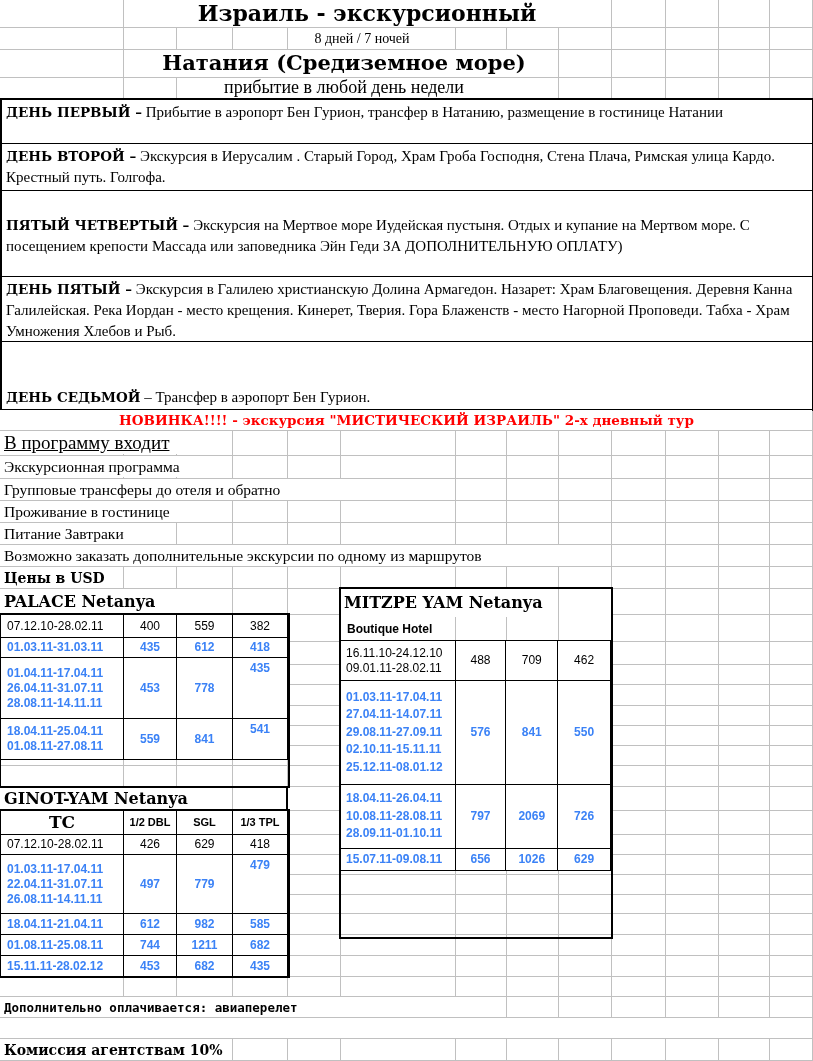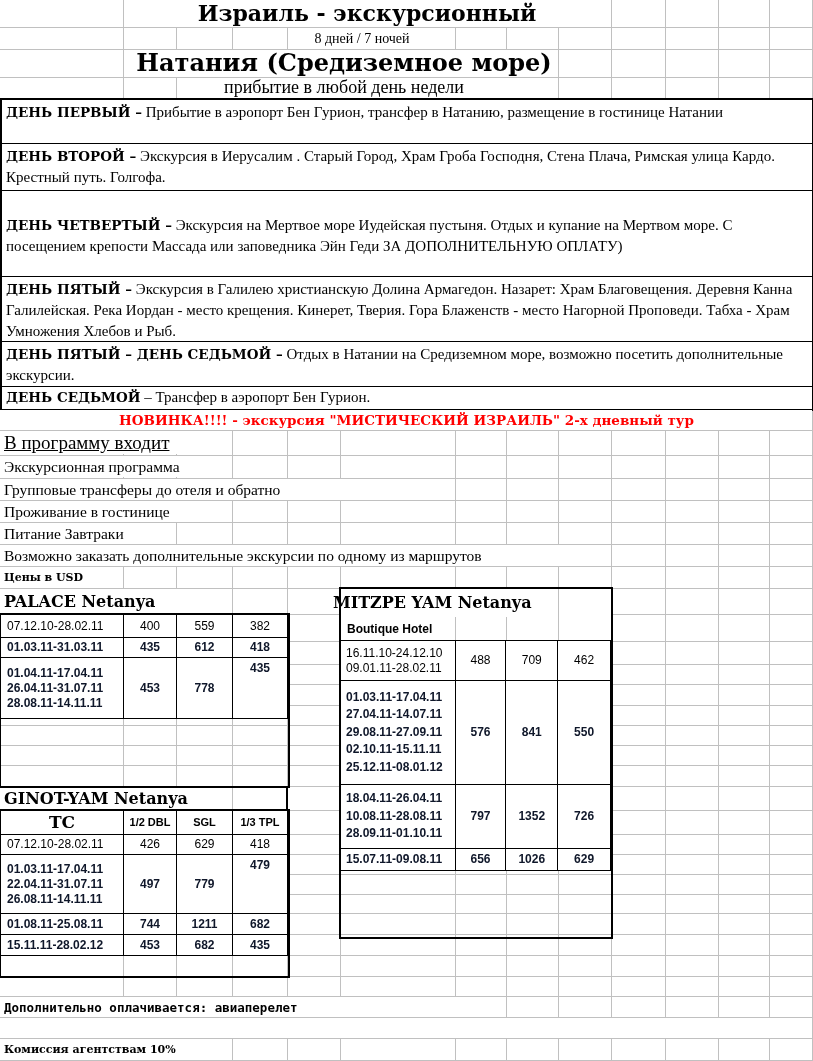--- a/index.html
+++ b/index.html
@@ -4,37 +4,37 @@
 <style>
   html, body { margin:0; padding:0; background:#fff; }
   body { width:813px; height:1061px; position:relative; overflow:hidden; font-family:"DejaVu Serif", serif; color:#000; }
   .grid { position:absolute; inset:0; pointer-events:none; }
   .vl { position:absolute; top:0; width:1px; background:#c0c0c0; }
   .hl { position:absolute; left:0; height:1px; background:#c0c0c0; width:813px; }
   .abs { position:absolute; white-space:nowrap; }
   .cover { position:absolute; background:#fff; }
   .title1 { font-family:"DejaVu Serif", serif; font-weight:bold; font-size:22px; text-align:center; }
   .sub1 { font-family:"Liberation Serif", serif; font-size:14px; text-align:center; }
-  .title2 { font-family:"DejaVu Serif", serif; font-weight:bold; font-size:24px; text-align:center; }
+  .title2 { font-family:"DejaVu Serif", serif; font-weight:bold; font-size:21px; text-align:center; }
   .sub2 { font-family:"Liberation Serif", serif; font-size:18px; text-align:center; }
   .days { position:absolute; left:0; top:98px; width:810px; height:309px; border:2px solid #000; background:#fff; box-sizing:content-box; }
   .day { position:absolute; left:0; width:810px; border-bottom:1px solid #000; box-sizing:border-box; padding:2px 4px; font-family:"Liberation Serif", serif; font-size:15px; line-height:21px; white-space:normal; }
   .day:last-child { border-bottom:none; }
   .day b { font-family:"DejaVu Serif", serif; font-weight:bold; font-size:13.5px; }
   .promo { color:#ff0000; font-family:"DejaVu Serif", serif; font-weight:bold; font-size:13.5px; text-align:center; }
   .inc { font-family:"Liberation Serif", serif; font-size:15.5px; }
   .inc-h { font-family:"Liberation Serif", serif; font-size:19px; text-decoration:underline; }
-  .bold-serif { font-family:"DejaVu Serif", serif; font-weight:bold; font-size:11px; }
+  .bold-serif { font-family:"DejaVu Serif", serif; font-weight:bold; font-size:14px; }
   .hotel-title { font-family:"DejaVu Serif", serif; font-weight:bold; font-size:16px; }
   table.pt { position:absolute; border-collapse:collapse; background:#fff; }
   table.pt td { border:1px solid #000; text-align:center; vertical-align:middle; padding:0; font-family:"Liberation Sans", sans-serif; font-size:12px; line-height:15px; }
   table.pt td.date { text-align:left; padding-left:6px; }
   table.pt td.hdr { font-weight:bold; font-size:11px; }
   table.pt td.cat { font-family:"DejaVu Serif", serif; font-weight:bold; font-size:17px; }
-  table.pt .blue { color:#0f172a; font-weight:bold; }
+  table.pt .blue { color:#3b82f6; font-weight:bold; }
   .outer { position:absolute; border:2px solid #000; pointer-events:none; }
 </style>
 </head>
 <body>
 
 <div class="grid">
   <div class="vl" style="left:123px;height:1061px"></div>
   <div class="vl" style="left:176px;height:1061px"></div>
   <div class="vl" style="left:232px;height:1061px"></div>
   <div class="vl" style="left:287px;height:1061px"></div>
@@ -87,23 +87,22 @@
 <div class="cover" style="left:288px;top:28px;width:155px;height:21px"></div>
 <div class="abs sub1" style="left:232px;top:28px;width:260px;height:21px;line-height:22px">8 дней / 7 ночей</div>
 <div class="cover" style="left:124px;top:50px;width:434px;height:27px"></div>
 <div class="abs title2" style="left:124px;top:50px;width:440px;height:27px;line-height:26px">Натания (Средиземное море)</div>
 <div class="cover" style="left:177px;top:78px;width:381px;height:20px"></div>
 <div class="abs sub2" style="left:124px;top:76px;width:440px;height:22px;line-height:22px">прибытие в любой день недели</div>
 
 <div class="days">
   <div class="day" style="top:44px;height:47px"><b>ДЕНЬ ВТОРОЙ –</b><span> Экскурсия в Иерусалим . Старый Город, Храм Гроба Господня, Стена Плача, Римская улица Кардо. Крестный путь. Голгофа.</span></div>
   <div class="day" style="top:0;height:44px"><b>ДЕНЬ ПЕРВЫЙ –</b><span> Прибытие в аэропорт Бен Гурион, трансфер в Натанию, размещение в гостинице Натании</span></div>
-  <div class="day" style="top:113px;height:64px"><b>ДЕНЬ ЧЕТВЕРТЫЙ –</b><span> Экскурсия на Мертвое море Иудейская пустыня. Отдых и купание на Мертвом море. С посещением крепости Массада или заповедника Эйн Геди ЗА ДОПОЛНИТЕЛЬНУЮ ОПЛАТУ)</span></div>
+  <div class="day" style="top:113px;height:64px"><b>ПЯТЫЙ ЧЕТВЕРТЫЙ –</b><span> Экскурсия на Мертвое море Иудейская пустыня. Отдых и купание на Мертвом море. С посещением крепости Массада или заповедника Эйн Геди ЗА ДОПОЛНИТЕЛЬНУЮ ОПЛАТУ)</span></div>
   <div class="day" style="top:177px;height:65px"><b>ДЕНЬ ПЯТЫЙ –</b><span> Экскурсия в Галилею христианскую Долина Армагедон. Назарет: Храм Благовещения. Деревня Канна Галилейская. Река Иордан - место крещения. Кинерет, Тверия. Гора Блаженств - место Нагорной Проповеди. Табха - Храм Умножения Хлебов и Рыб.</span></div>
-  <div class="day" style="top:242px;height:45px"><b>ДЕНЬ ПЯТЫЙ – ДЕНЬ СЕДЬМОЙ –</b><span> Отдых в Натании на Средиземном море, возможно посетить дополнительные экскурсии.</span></div>
   <div class="day" style="top:287px;height:22px;padding-top:0"><b>ДЕНЬ СЕДЬМОЙ</b><span> – Трансфер в аэропорт Бен Гурион.</span></div>
 </div>
 
 <div class="cover" style="left:0;top:410px;width:812px;height:20px"></div>
 <div class="abs promo" style="left:0;top:410px;width:813px;height:20px;line-height:20px">НОВИНКА!!!! - экскурсия "МИСТИЧЕСКИЙ ИЗРАИЛЬ" 2-х дневный тур</div>
 
 <div class="cover" style="left:1px;top:431px;width:201px;height:23px"></div>
 <div class="abs inc-h" style="left:4px;top:431px;line-height:24px">В программу входит</div>
 <div class="cover" style="left:1px;top:456px;width:222px;height:21px"></div>
 <div class="abs inc" style="left:4px;top:456px;line-height:22px">Экскурсионная программа</div>
@@ -144,20 +143,29 @@
   <tr style="height:61px">
     <td class="date blue">
       <div>01.04.11-17.04.11</div>
       <div>26.04.11-31.07.11</div>
       <div>28.08.11-14.11.11</div>
     </td>
     <td class="blue">453</td>
     <td class="blue">778</td>
     <td class="blue" style="vertical-align:top;padding-top:3px">435</td>
   </tr>
+  <tr style="height:41px">
+    <td class="date blue">
+      <div>18.04.11-25.04.11</div>
+      <div>01.08.11-27.08.11</div>
+    </td>
+    <td class="blue">559</td>
+    <td class="blue">841</td>
+    <td class="blue" style="vertical-align:top;padding-top:3px">541</td>
+  </tr>
 </tbody>
   </table>
 
 <div class="cover" style="left:1px;top:787px;width:230px;height:23px"></div>
 <div class="abs hotel-title" style="left:4px;top:787px;line-height:24px">GINOT-YAM Netanya</div>
 <div class="outer" style="left:-2px;top:786px;width:288px;height:24px;border-left:none;border-top:none;border-bottom:none;border-right-width:2px"></div>
 
 <table class="pt" style="left:0;top:810px;width:288px">
   <colgroup>
       <col style="width:123px">
@@ -182,36 +190,42 @@
     <td class="date blue">
       <div>01.03.11-17.04.11</div>
       <div>22.04.11-31.07.11</div>
       <div>26.08.11-14.11.11</div>
     </td>
     <td class="blue">497</td>
     <td class="blue">779</td>
     <td class="blue" style="vertical-align:top;padding-top:3px">479</td>
   </tr>
   <tr style="height:21px">
+    <td class="date blue">18.04.11-21.04.11</td>
+    <td class="blue">612</td>
+    <td class="blue">982</td>
+    <td class="blue">585</td>
+  </tr>
+  <tr style="height:21px">
     <td class="date blue">01.08.11-25.08.11</td>
     <td class="blue">744</td>
     <td class="blue">1211</td>
     <td class="blue">682</td>
   </tr>
   <tr style="height:21px">
     <td class="date blue">15.11.11-28.02.12</td>
     <td class="blue">453</td>
     <td class="blue">682</td>
     <td class="blue">435</td>
   </tr>
 </tbody>
   </table>
 
 <div class="cover" style="left:341px;top:589px;width:270px;height:51px"></div>
-<div class="abs hotel-title" style="left:333px;top:589px;line-height:28px">MITZPE YAM Netanya</div>
+<div class="abs hotel-title" style="left:344px;top:589px;line-height:28px">MITZPE YAM Netanya</div>
 <div class="abs" style="left:347px;top:618px;line-height:22px;font-family:'Liberation Sans',sans-serif;font-weight:bold;font-size:12px">Boutique Hotel</div>
 <div class="abs" style="left:455px;top:617px;width:1px;height:23px;background:#c0c0c0"></div>
 <div class="abs" style="left:506px;top:617px;width:1px;height:23px;background:#c0c0c0"></div>
 <div class="abs" style="left:558px;top:589px;width:1px;height:51px;background:#c0c0c0"></div>
 <div class="outer" style="left:339px;top:587px;width:270px;height:348px"></div>
 
 <table class="pt" style="left:340px;top:640px;width:271px">
   <colgroup>
       <col style="width:115px">
       <col style="width:51px">
@@ -240,21 +254,21 @@
     <td class="blue">841</td>
     <td class="blue">550</td>
   </tr>
   <tr style="height:64px">
     <td class="date blue" style="padding-left:5px;line-height:17.5px">
       <div>18.04.11-26.04.11</div>
       <div>10.08.11-28.08.11</div>
       <div>28.09.11-01.10.11</div>
     </td>
     <td class="blue">797</td>
-    <td class="blue">1352</td>
+    <td class="blue">2069</td>
     <td class="blue">726</td>
   </tr>
   <tr style="height:22px">
     <td class="date blue" style="padding-left:5px">15.07.11-09.08.11</td>
     <td class="blue">656</td>
     <td class="blue">1026</td>
     <td class="blue">629</td>
   </tr>
 </tbody>
   </table>

